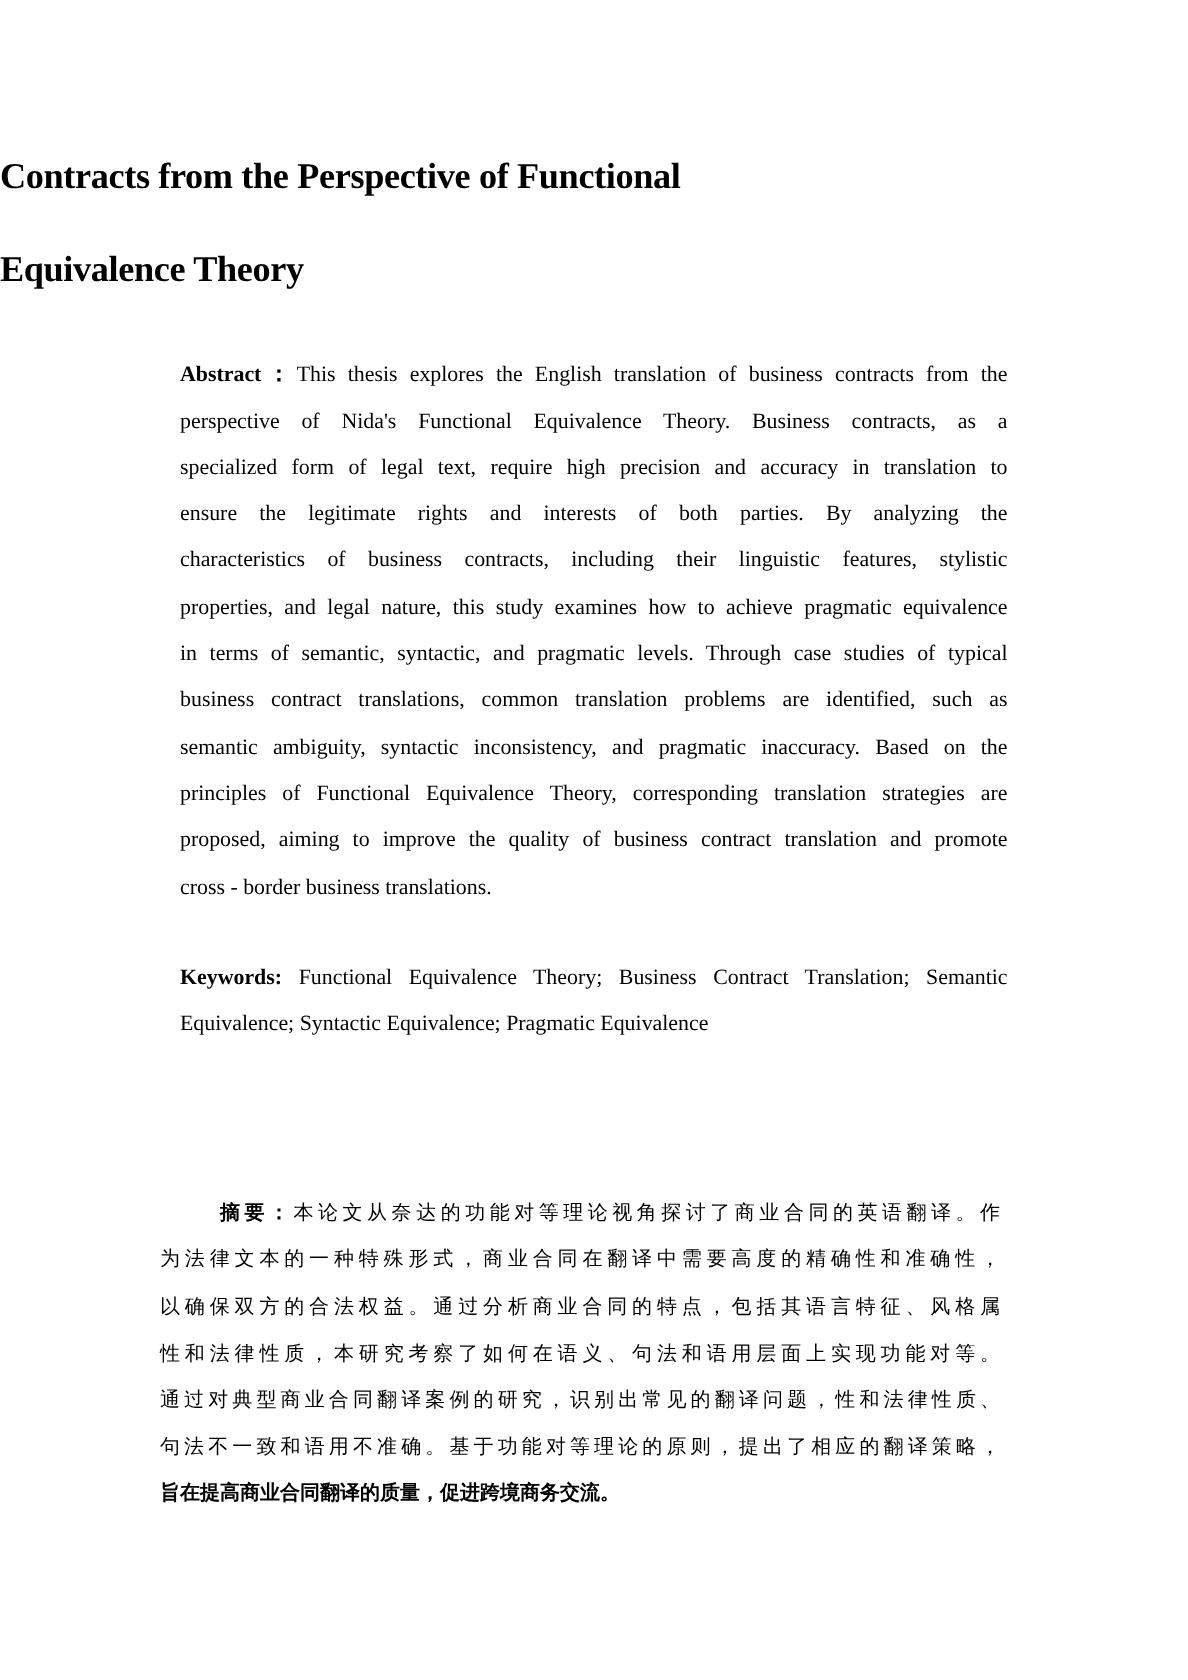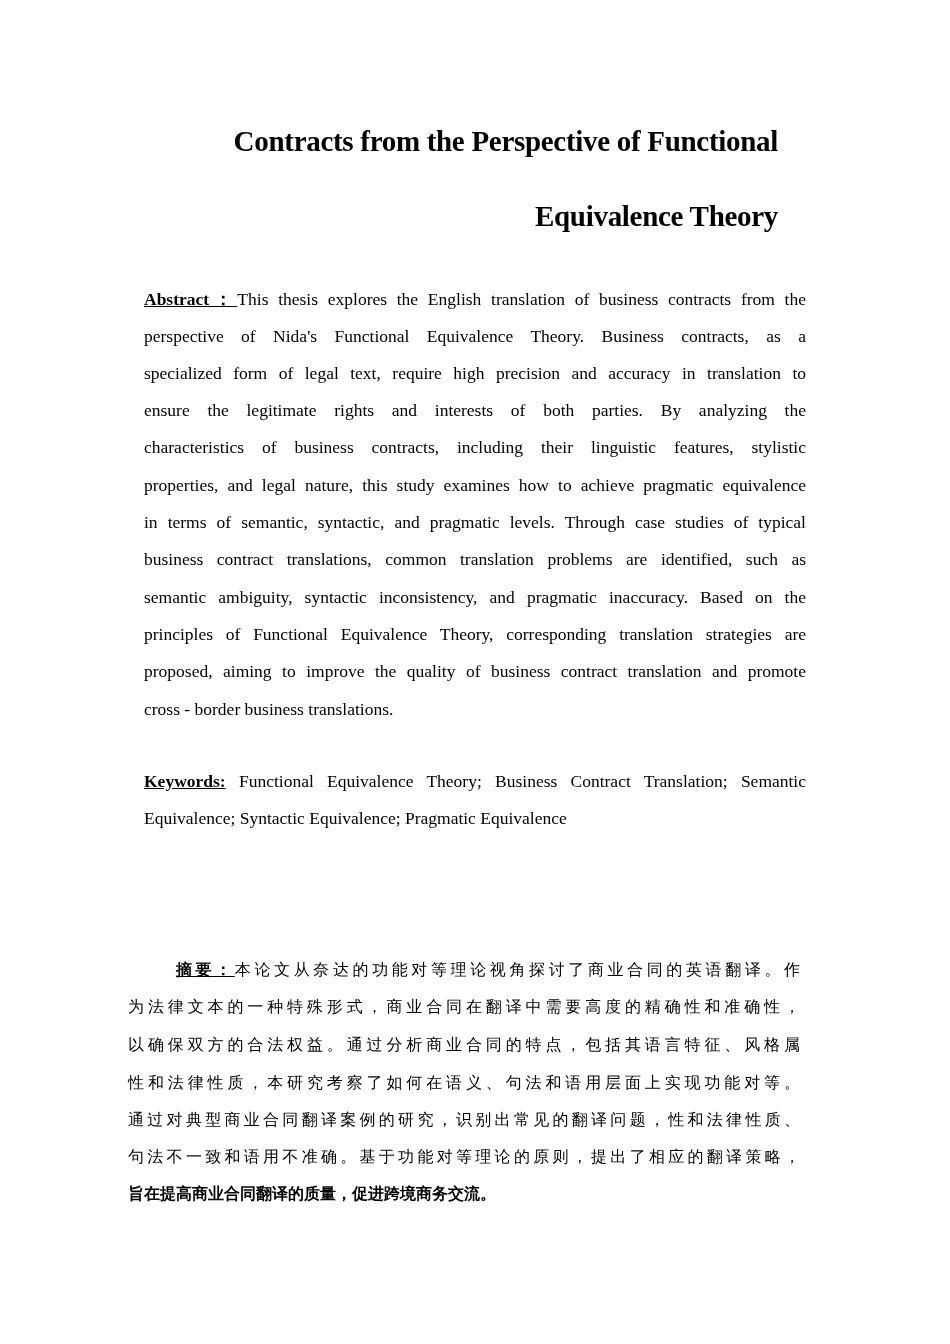--- a/index.html
+++ b/index.html
@@ -3,33 +3,33 @@
 <meta charset="utf-8">
 <style>
   html, body { margin: 0; padding: 0; background: #ffffff; }
   body {
     width: 950px; height: 1344px; position: relative; overflow: hidden;
     font-family: "Liberation Serif", "DejaVu Serif", serif;
     color: #000000;
   }
   .page { position: absolute; left: 0; top: 0; width: 950px; height: 1344px; background: #fff; }
   .title-line {
-    position: absolute; left: 0; width: 778px; text-align: right;
+    position: absolute; left: 0; width: 778px; text-align: left;
     font-weight: bold; font-size: 29px; line-height: 34px;
     letter-spacing: -0.3px;
   }
   .t1 { top: 124px; }
   .t2 { top: 199px; }
   .para-line {
     position: absolute; left: 144px; width: 662px;
     font-size: 17.5px; line-height: 22px; white-space: nowrap;
     text-align: justify; text-align-last: justify;
   }
   .para-line.last { text-align-last: left; }
-  .bold { font-weight: bold; text-decoration: underline; }
+  .bold { font-weight: bold; }
   .cn-title {
     position: absolute; left: 0; width: 950px; text-align: center;
     top: 873px; font-size: 27px; line-height: 36px; font-weight: bold;
     font-family: "DejaVu Sans", sans-serif;
   }
   .cn-line {
     position: absolute; left: 128px; width: 672px;
     font-size: 16px; line-height: 24px; white-space: nowrap;
     font-family: "DejaVu Sans", sans-serif;
     text-align: justify; text-align-last: justify;

